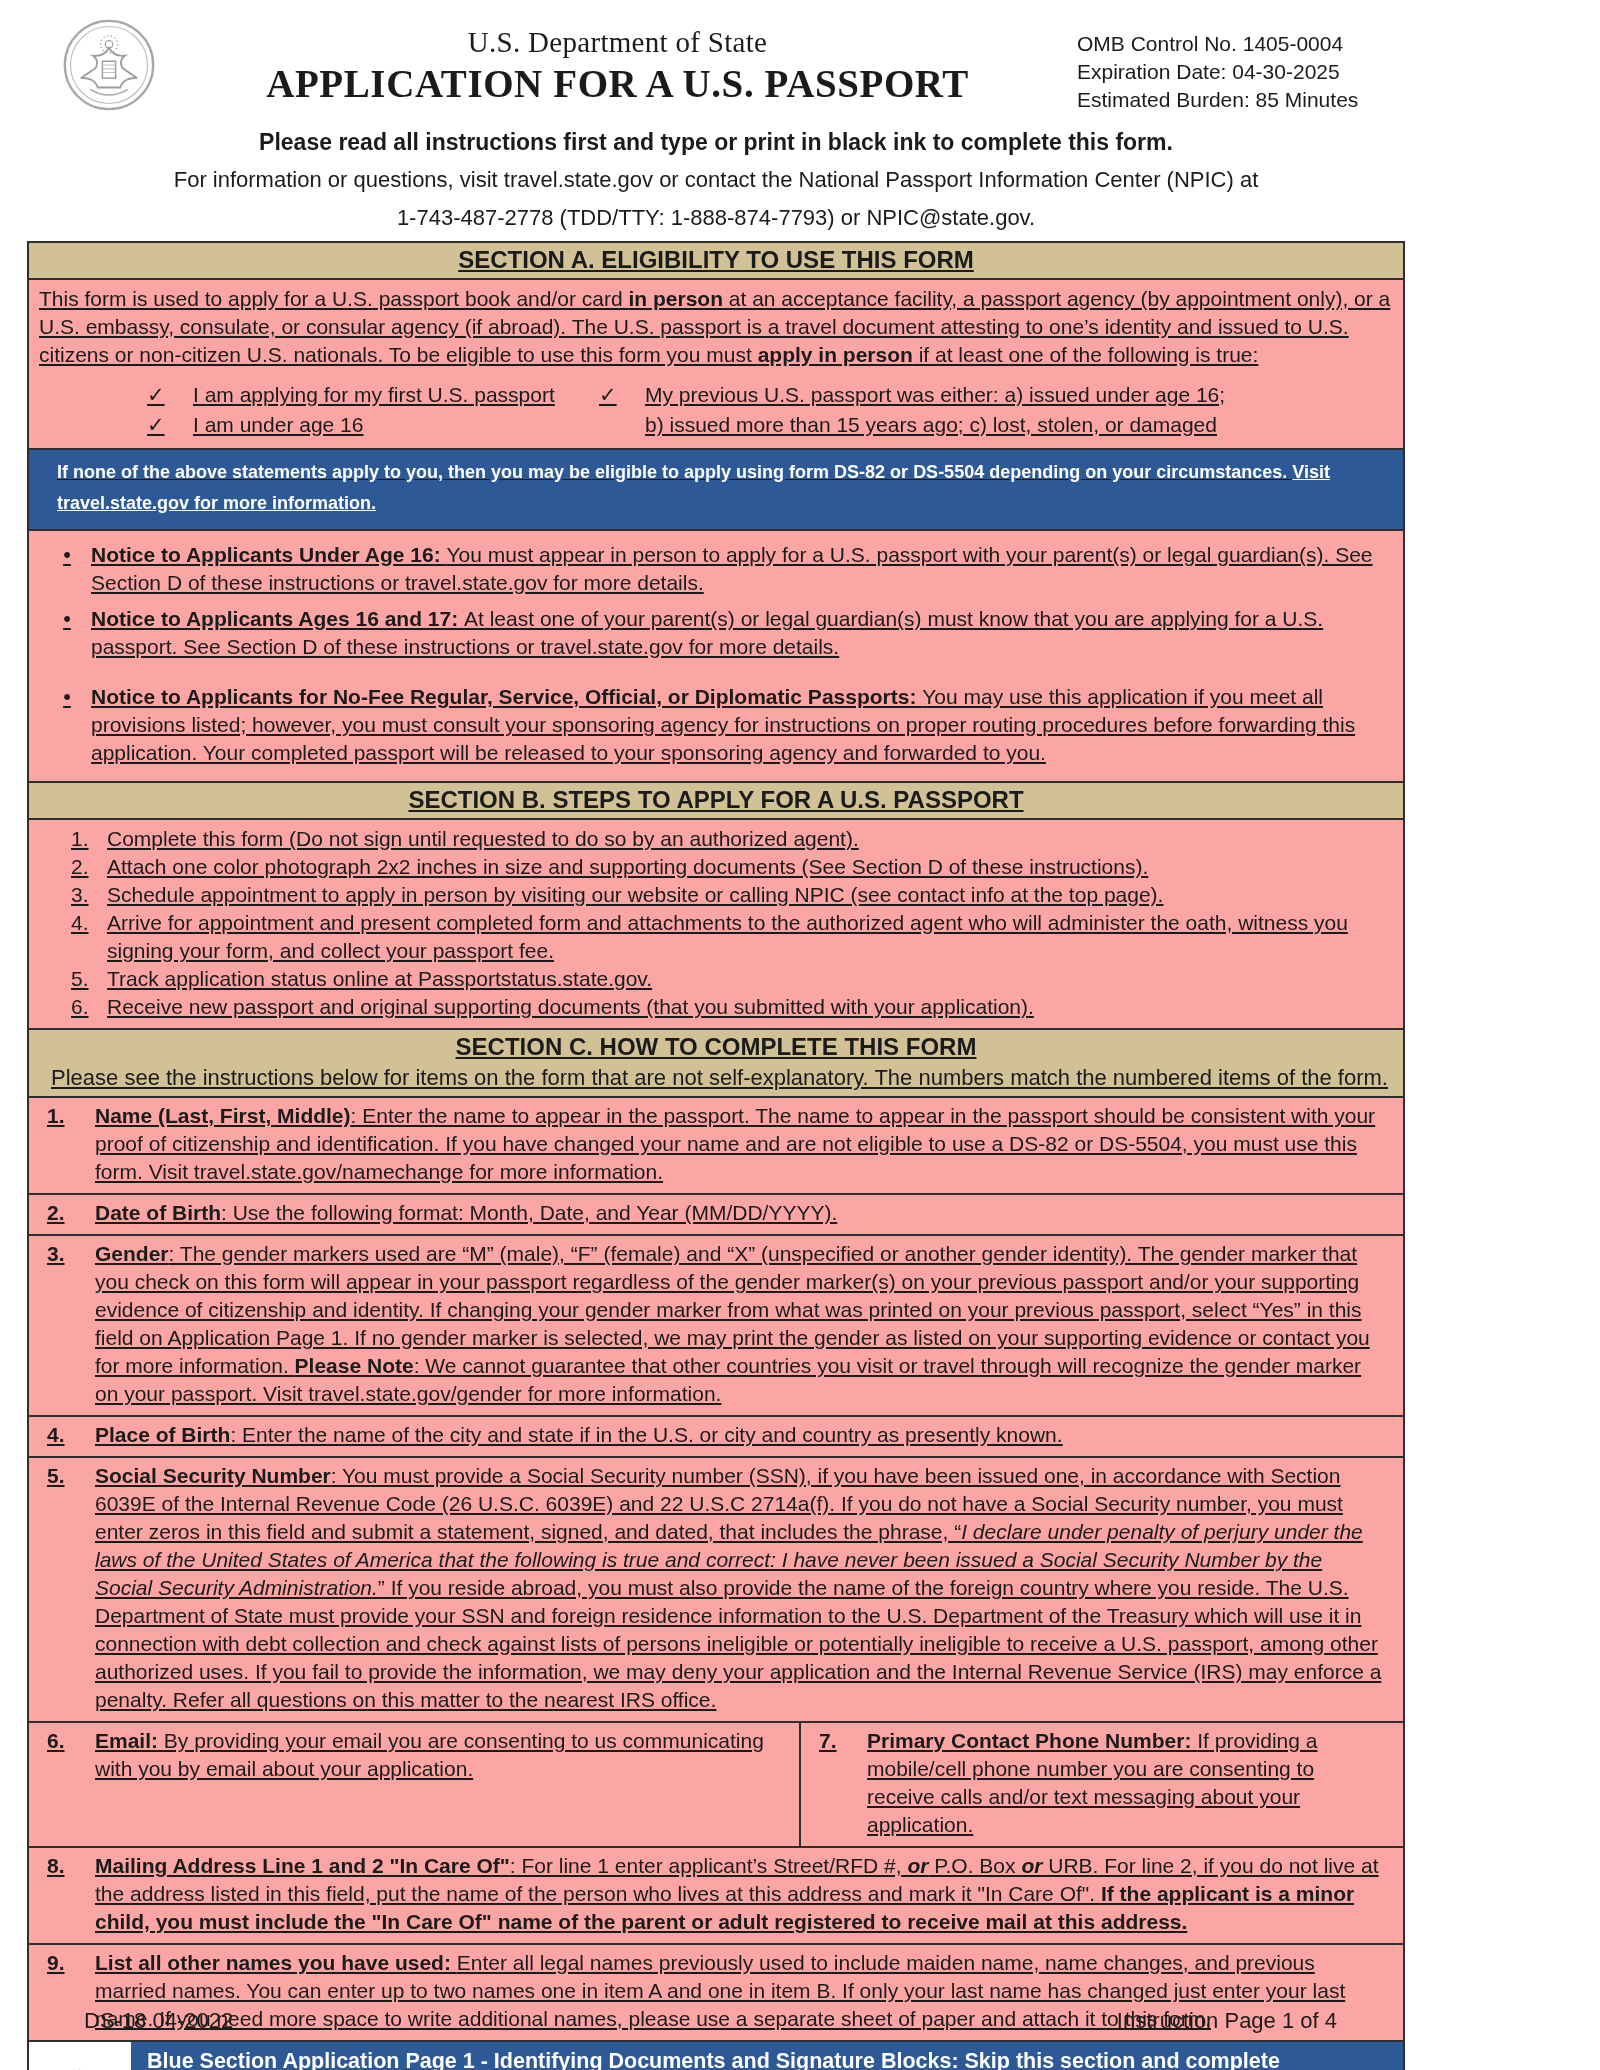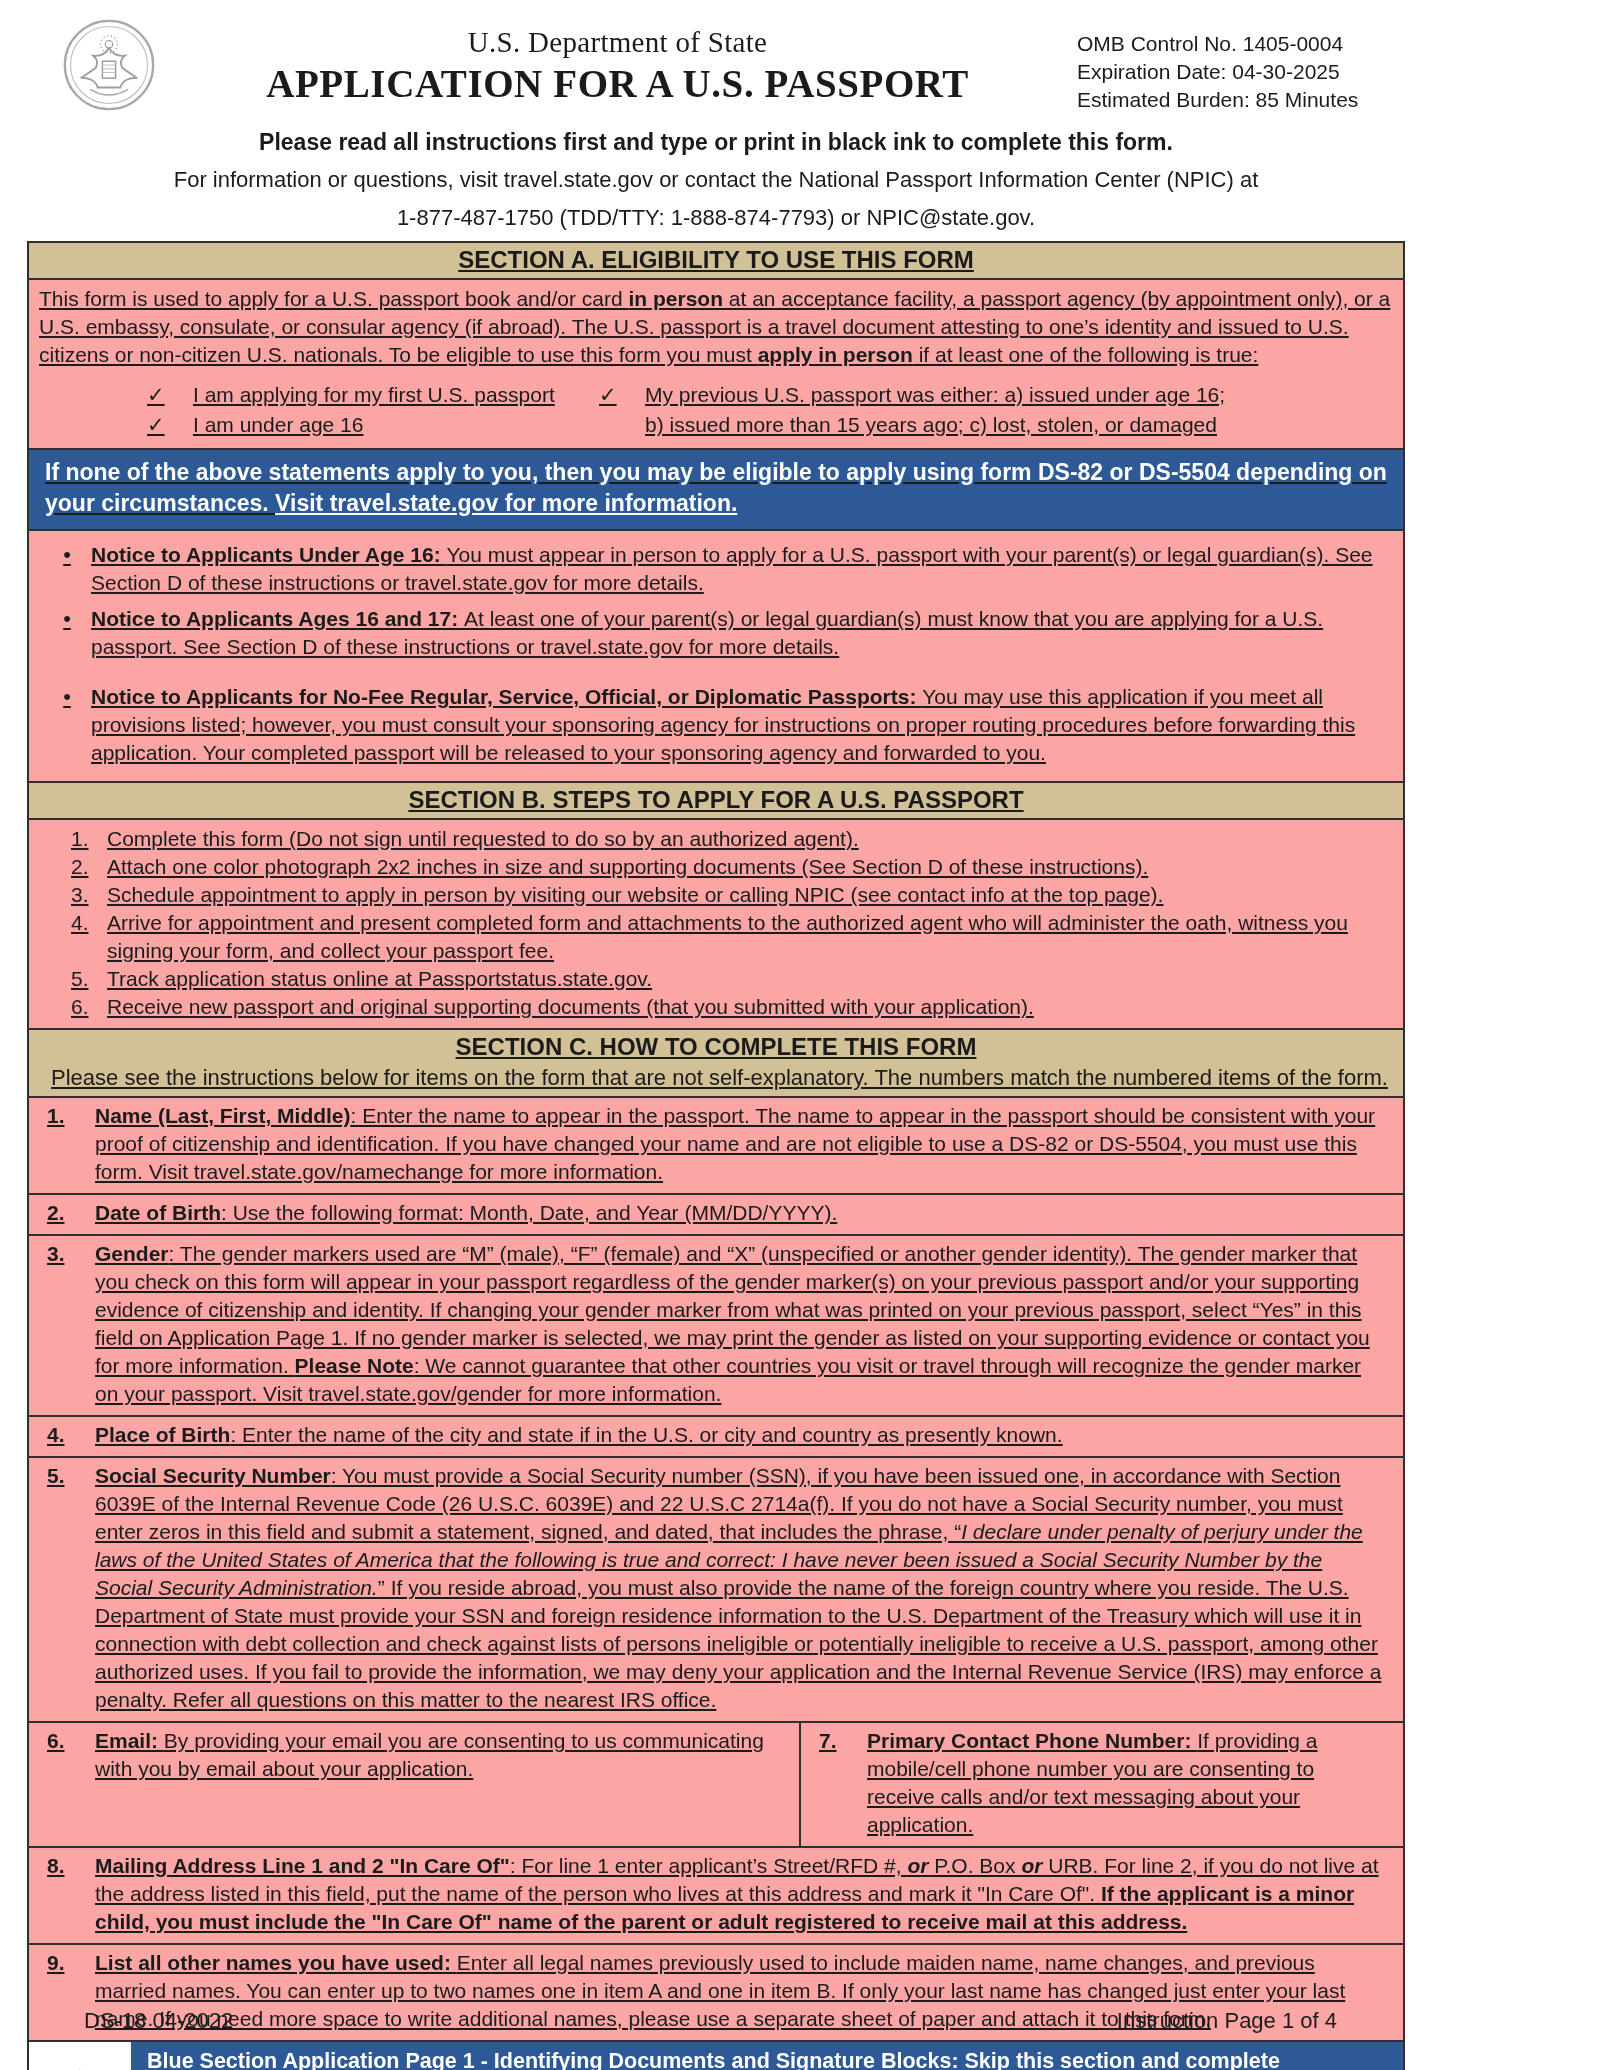--- a/index.html
+++ b/index.html
@@ -35,22 +35,22 @@
   .box{padding:5px 10px 7px 10px;line-height:28px;}
 
   
   .checks{display:flex;padding:4px 0 8px 118px;line-height:30px;}
   .checks-col1{width:452px;flex:0 0 452px;}
   .check-row{display:flex;}
   .check-glyph{width:46px;flex:0 0 46px;text-align:left;}
   .check-glyph.empty{visibility:hidden;}
 
   
-  .blue{background:var(--blue,#2d5a97);color:#fff;font-weight:bold;font-size:23px;
-        line-height:31px;padding:7px 14px 10px 16px;}
+  .blue{background:var(--blue,#2d5a97);color:#fff;font-weight:bold;font-size:18px;
+        line-height:31px;padding:7px 14px 10px 28px;}
 
   
   .notices{padding:10px 30px 14px 14px;}
   .notice{display:flex;line-height:28px;margin-top:8px;}
   .notice:first-child{margin-top:0;}
   .notice.gap{margin-top:22px;}
   .bullet{width:48px;flex:0 0 48px;text-align:center;font-size:22px;}
   .ntext{flex:1;}
 
   
@@ -104,21 +104,21 @@
     <div class="omb">
       <div>OMB Control No. 1405-0004</div>
       <div>Expiration Date: 04-30-2025</div>
       <div>Estimated Burden: 85 Minutes</div>
     </div>
   </div>
 
   <div class="intro">
     <div class="intro-l1">Please read all instructions first and type or print in black ink to complete this form.</div>
     <div class="intro-l2">For information or questions, visit travel.state.gov or contact the National Passport Information Center (NPIC) at</div>
-    <div class="intro-l3">1-877-487-1750  (TDD/TTY: 1-888-874-7793) or NPIC@state.gov.</div>
+    <div class="intro-l3">1-743-487-2778  (TDD/TTY: 1-888-874-7793) or NPIC@state.gov.</div>
   </div>
 
   <div class="stack">
 
     <div class="band bar">SECTION A. ELIGIBILITY TO USE THIS FORM</div>
 
     <div class="band">
       <div class="box"><span>This form is used to apply for a U.S. passport book and/or card </span><span class="rb">in person</span><span> at an acceptance facility, a passport agency (by appointment only), or a U.S. embassy, consulate, or consular agency (if abroad). The U.S. passport is a travel document attesting to one’s identity and issued to U.S. citizens or non-citizen U.S. nationals. To be eligible to use this form you must </span><span class="rb">apply in person</span><span> if at least </span><span class="ru">one</span><span> of the following is true:</span></div>
       <div class="checks">
         <div class="checks-col1">

